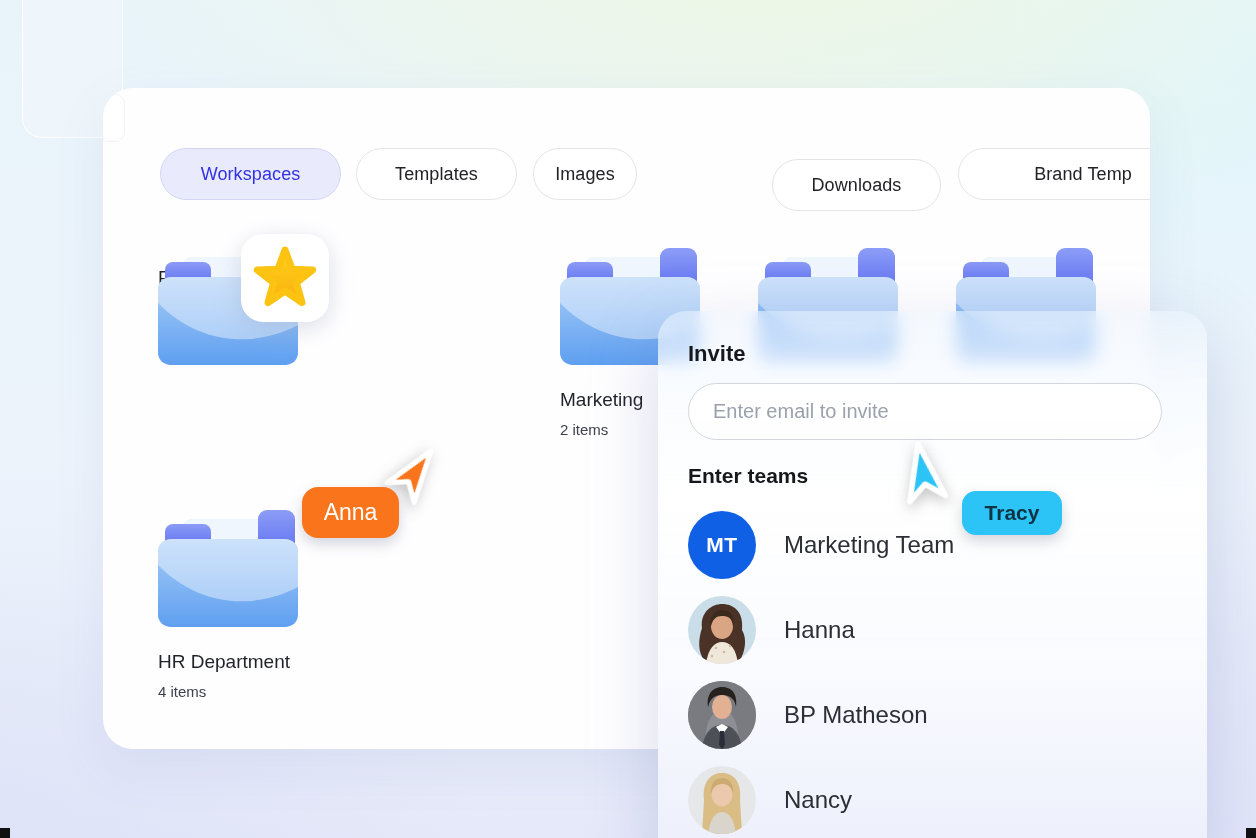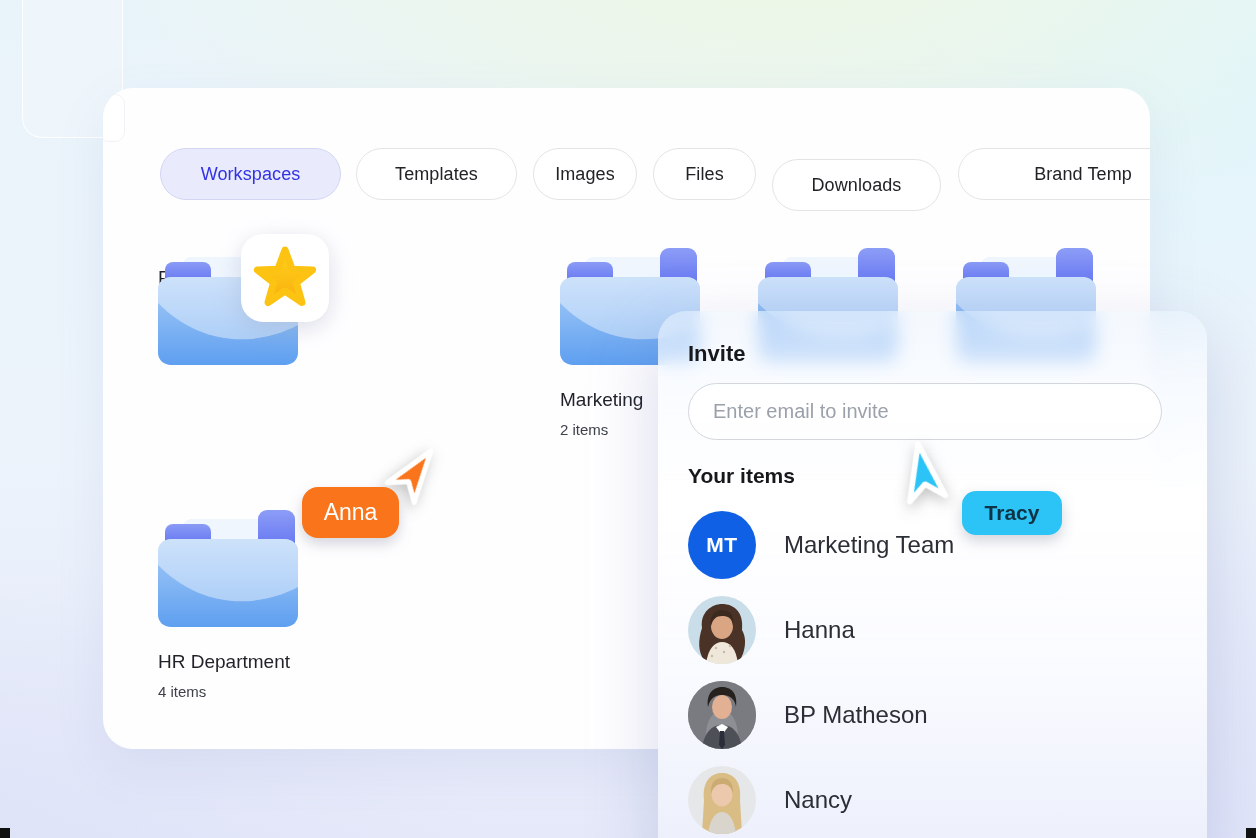--- a/index.html
+++ b/index.html
@@ -112,23 +112,20 @@
 
   <div class="abs tab active" style="left:57px;width:181px;">
     <span>Workspaces</span>
   </div>
   <div class="abs tab" style="left:253px;width:161px;">
     <span>Templates</span>
   </div>
   <div class="abs tab" style="left:430px;width:104px;">
     <span>Images</span>
   </div>
-  <div class="abs tab" style="left:550px;width:103px;">
-    <span>Files</span>
-  </div>
   <div class="abs tab" style="left:669px;width:169px;margin-top:11px;">
     <span>Downloads</span>
   </div>
   <div class="abs tab" style="left:855px;width:250px;text-align:right;">
     <span>Brand Temp</span>
   </div>
 
   <div class="abs folder-card" style="left:55px;top:155px;">
     <div class="abs" style="left:0;top:0;width:140px;height:122px;">
       <svg class="folder-svg" viewBox="0 0 140 122">
@@ -194,21 +191,21 @@
       <path d="M13,34 L127,34 C134,34 140,39 140,46 L140,82 C92,107 38,99 0,60 L0,46 C0,39 6,34 13,34 Z" fill="rgba(255,255,255,0.42)"></path>
     </svg>
     <div class="folder-name">HR Department</div>
     <div class="folder-meta">4 items</div>
   </div>
 </div>
 
 <div class="abs invite-panel">
   <div class="abs invite-title">Invite</div>
   <input class="abs invite-input" type="text" placeholder="Enter email to invite" style="">
-  <div class="abs teams-title">Your items</div>
+  <div class="abs teams-title">Enter teams</div>
 
   <div class="abs member-row" style="top:191px;">
     <div class="avatar-initials">MT</div>
     <div class="member-name">Marketing Team</div>
   </div>
 
   <div class="abs member-row" style="top:276px;">
     <div class="avatar">
       <svg viewBox="0 0 68 68">
         <rect width="68" height="68" fill="#c9dee9"></rect>

